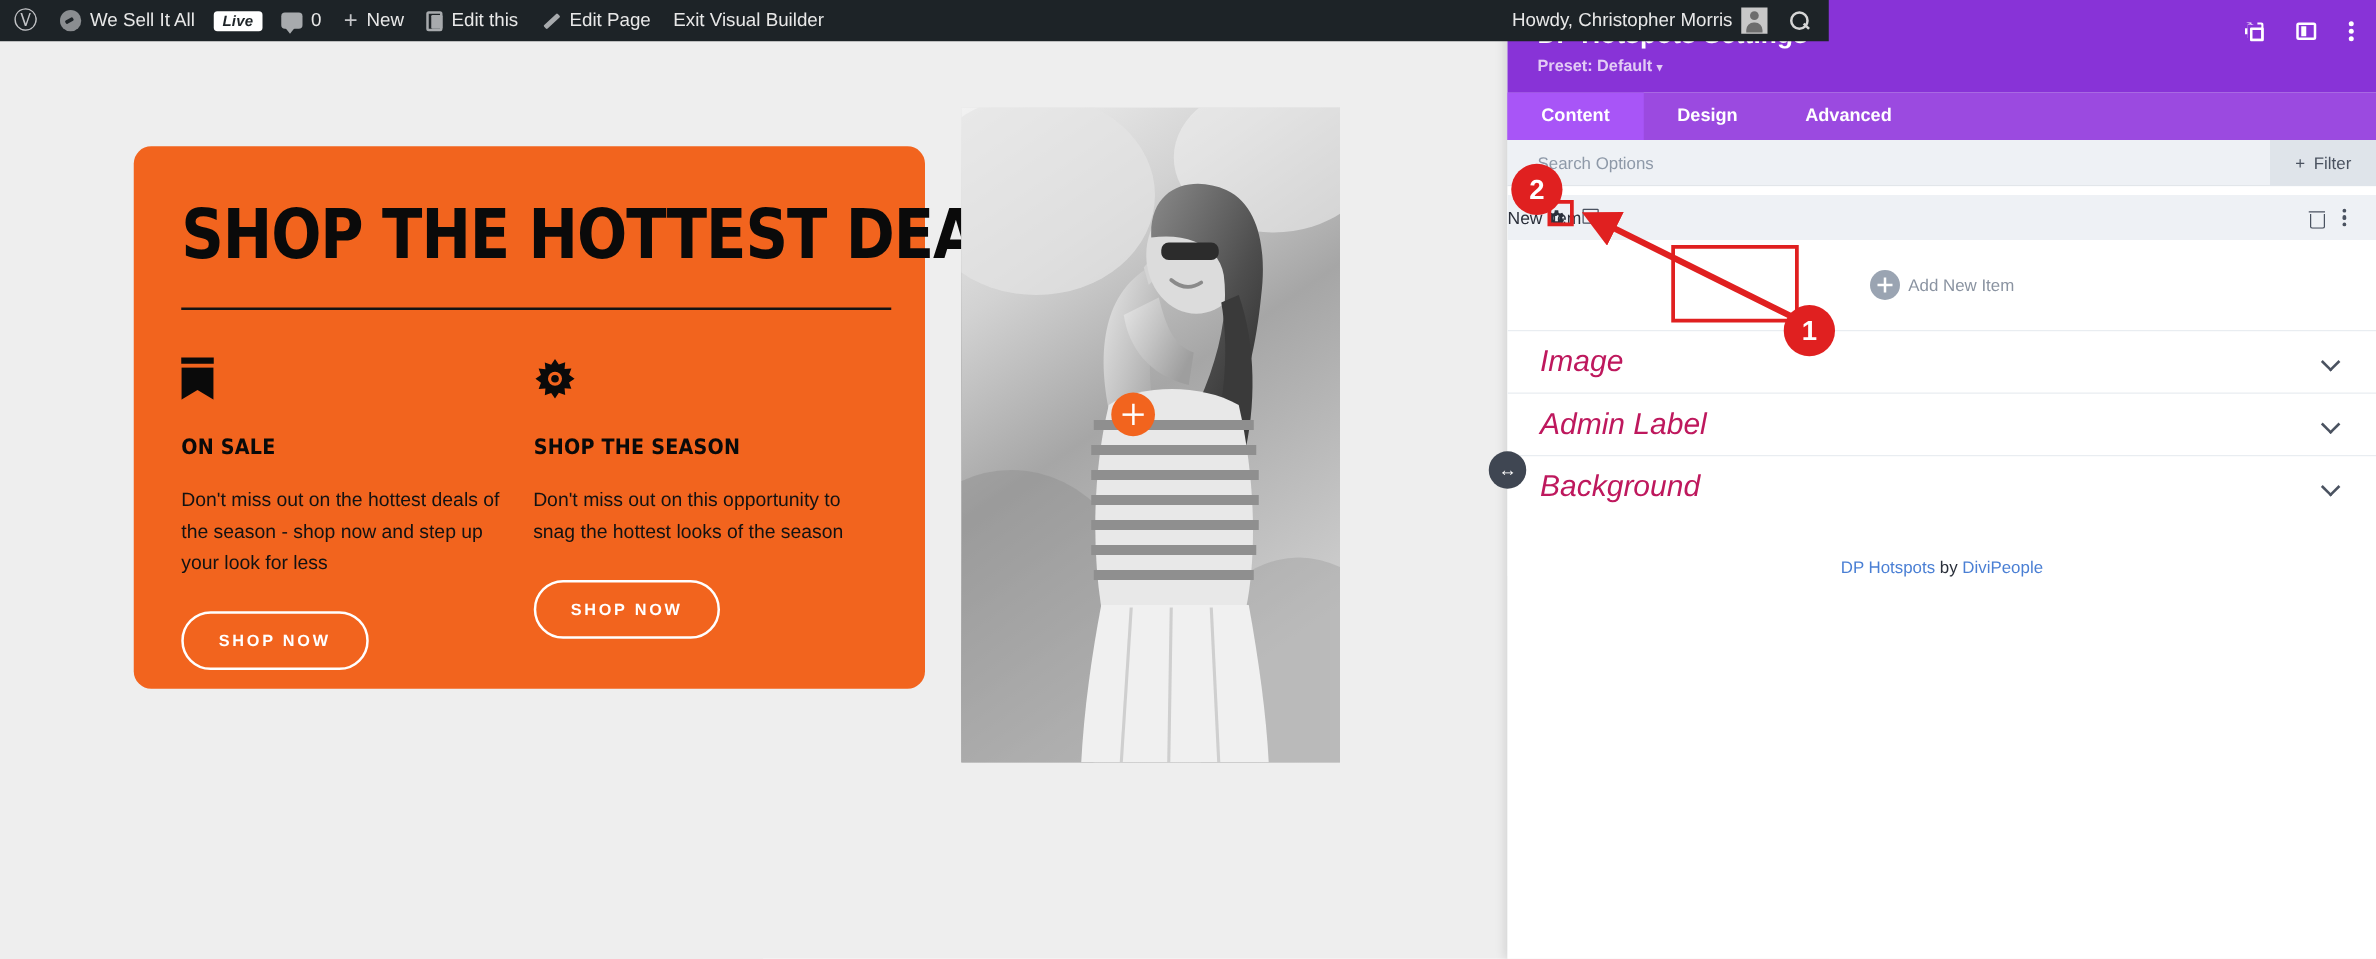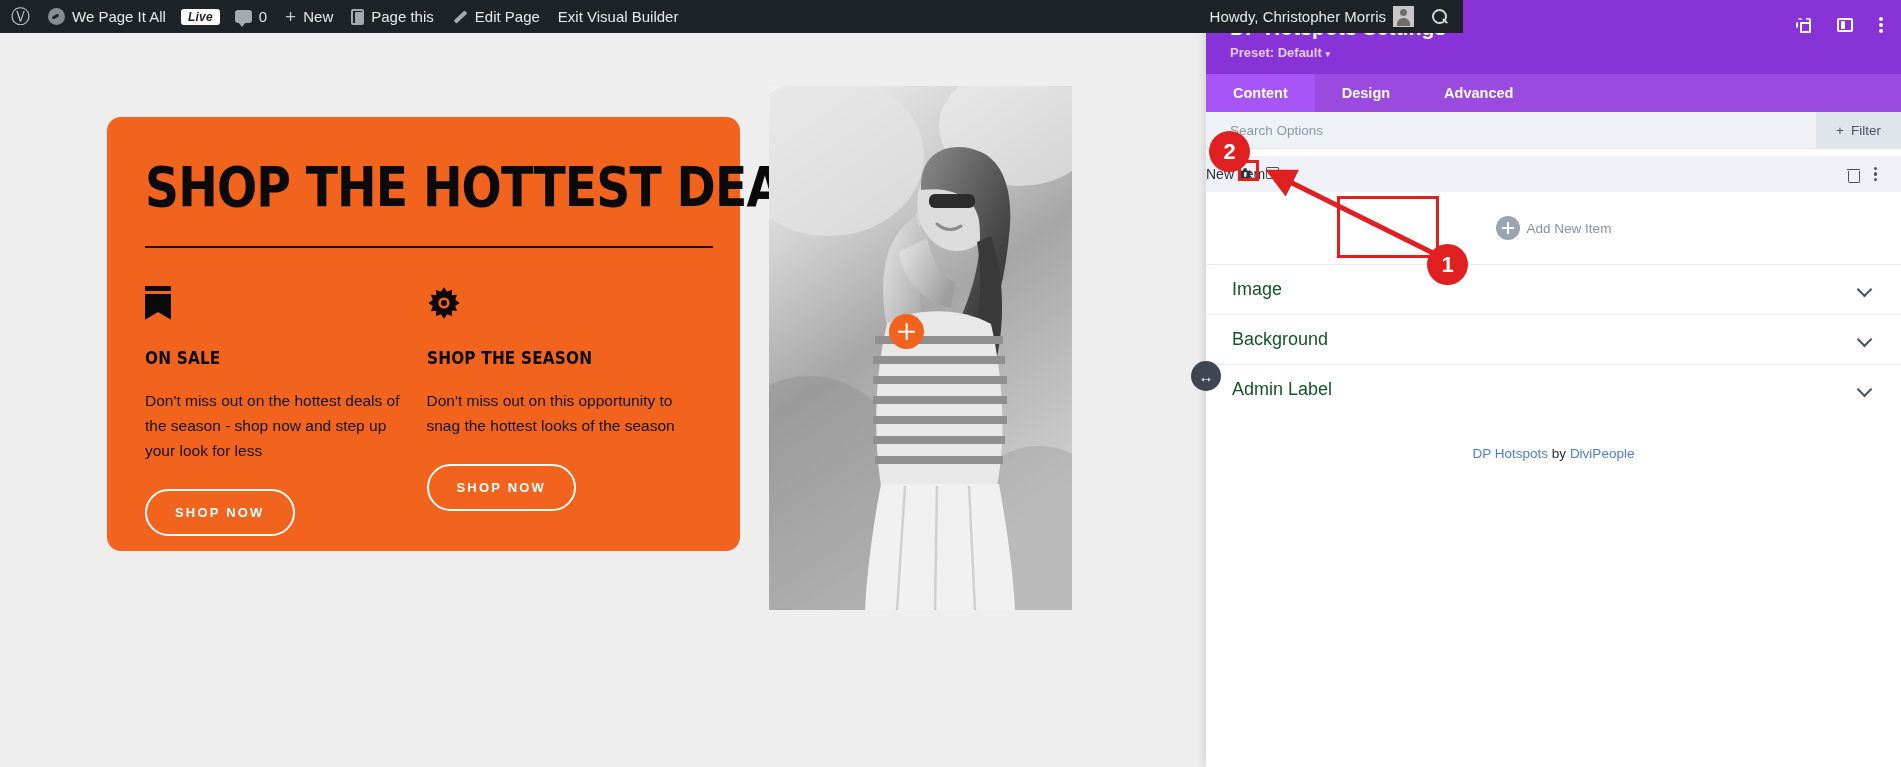--- a/index.html
+++ b/index.html
@@ -374,21 +374,21 @@
   }
   #add-item-label { font-size: 13.5px; color: #8a93a1; }
 
   .accordion-row {
     height: 50px; display: flex; align-items: center;
     justify-content: space-between;
     padding: 0 30px 0 26px;
     border-top: 1px solid #e9edf1;
     cursor: pointer; background: #ffffff;
   }
-  .accordion-label { font-size: 18px; color: #14532d; }
+  .accordion-label { font-size: 24px; color: #be185d; font-style: italic; }
   .chev {
     width: 13px; height: 13px; position: relative;
   }
   .chev::before {
     content: ""; position: absolute; left: 1px; top: 1px;
     width: 9px; height: 9px;
     border-right: 2px solid #4a5260; border-bottom: 2px solid #4a5260;
     transform: rotate(45deg);
   }
 
@@ -421,36 +421,36 @@
 </head>
 <body>
 
 <div id="admin-bar">
   <div class="ab-left">
     <div class="ab-item">
       <span class="wp-logo">Ⓥ</span>
     </div>
     <div class="ab-item">
       <span class="site-icon"></span>
-      <span>We Page It All</span>
+      <span>We Sell It All</span>
     </div>
     <div class="ab-item" style="padding:0 6px;">
       <span class="live-badge">Live</span>
     </div>
     <div class="ab-item">
       <span class="comment-bubble"></span>
       <span>0</span>
     </div>
     <div class="ab-item">
       <span class="plus-glyph">+</span>
       <span>New</span>
     </div>
     <div class="ab-item">
       <span class="copy-glyph"></span>
-      <span>Page this</span>
+      <span>Edit this</span>
     </div>
     <div class="ab-item">
       <span class="pencil-glyph"></span>
       <span>Edit Page</span>
     </div>
     <div class="ab-item">
       <span>Exit Visual Builder</span>
     </div>
   </div>
   <div class="ab-right">
@@ -624,25 +624,25 @@
     <div id="add-item-zone">
       <div id="add-item-circle"></div>
       <div id="add-item-label">Add New Item</div>
     </div>
 
     <div class="accordion-row">
       <span class="accordion-label">Image</span>
       <span class="chev"></span>
     </div>
     <div class="accordion-row">
+      <span class="accordion-label">Admin Label</span>
+      <span class="chev"></span>
+    </div>
+    <div class="accordion-row">
       <span class="accordion-label">Background</span>
-      <span class="chev"></span>
-    </div>
-    <div class="accordion-row">
-      <span class="accordion-label">Admin Label</span>
       <span class="chev"></span>
     </div>
 
     <div id="panel-credit">
       <a href="#">DP Hotspots</a><span> by </span><a href="#">DiviPeople</a>
     </div>
 
   </div>
 </div>
 

